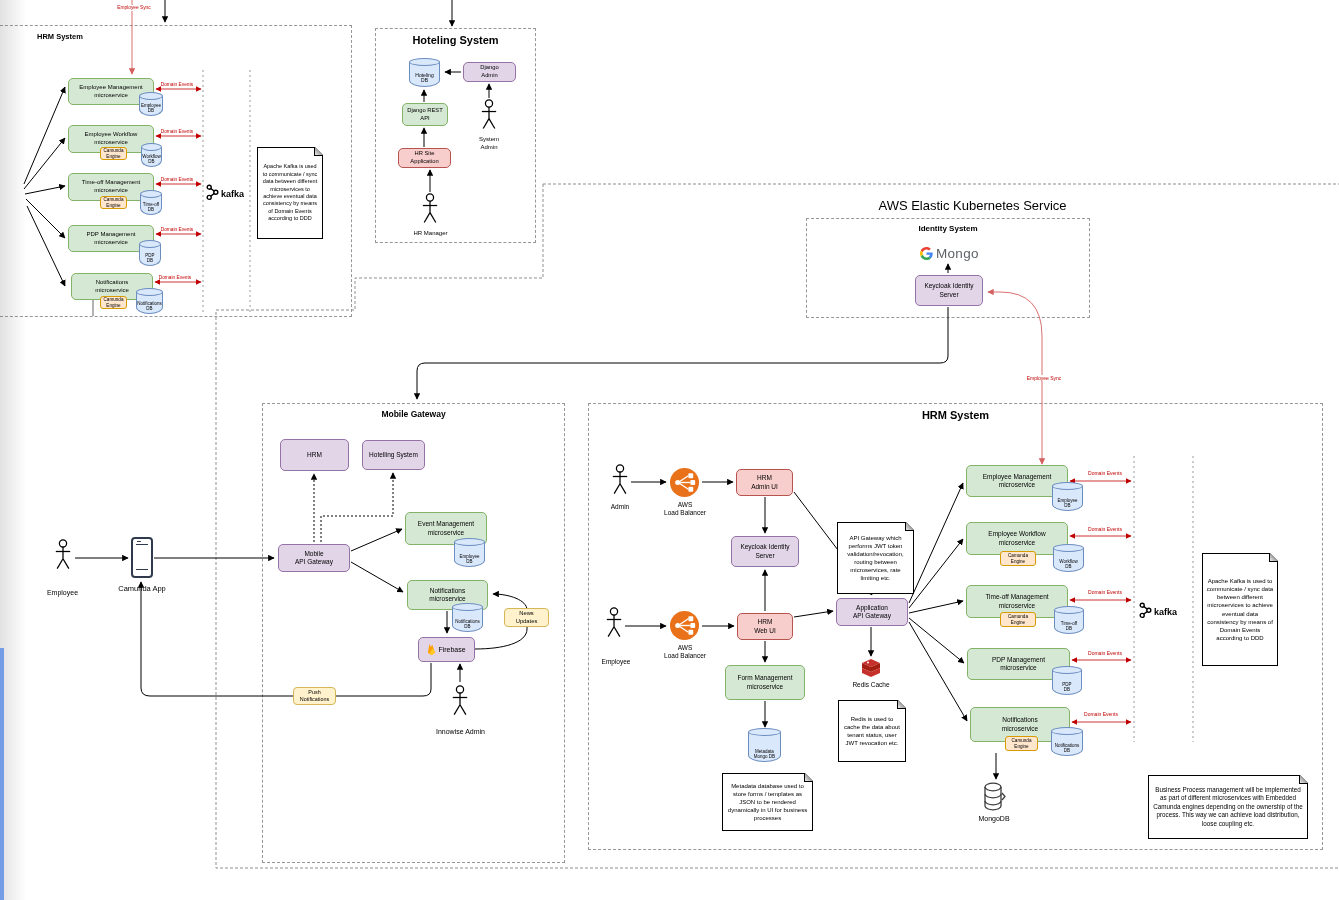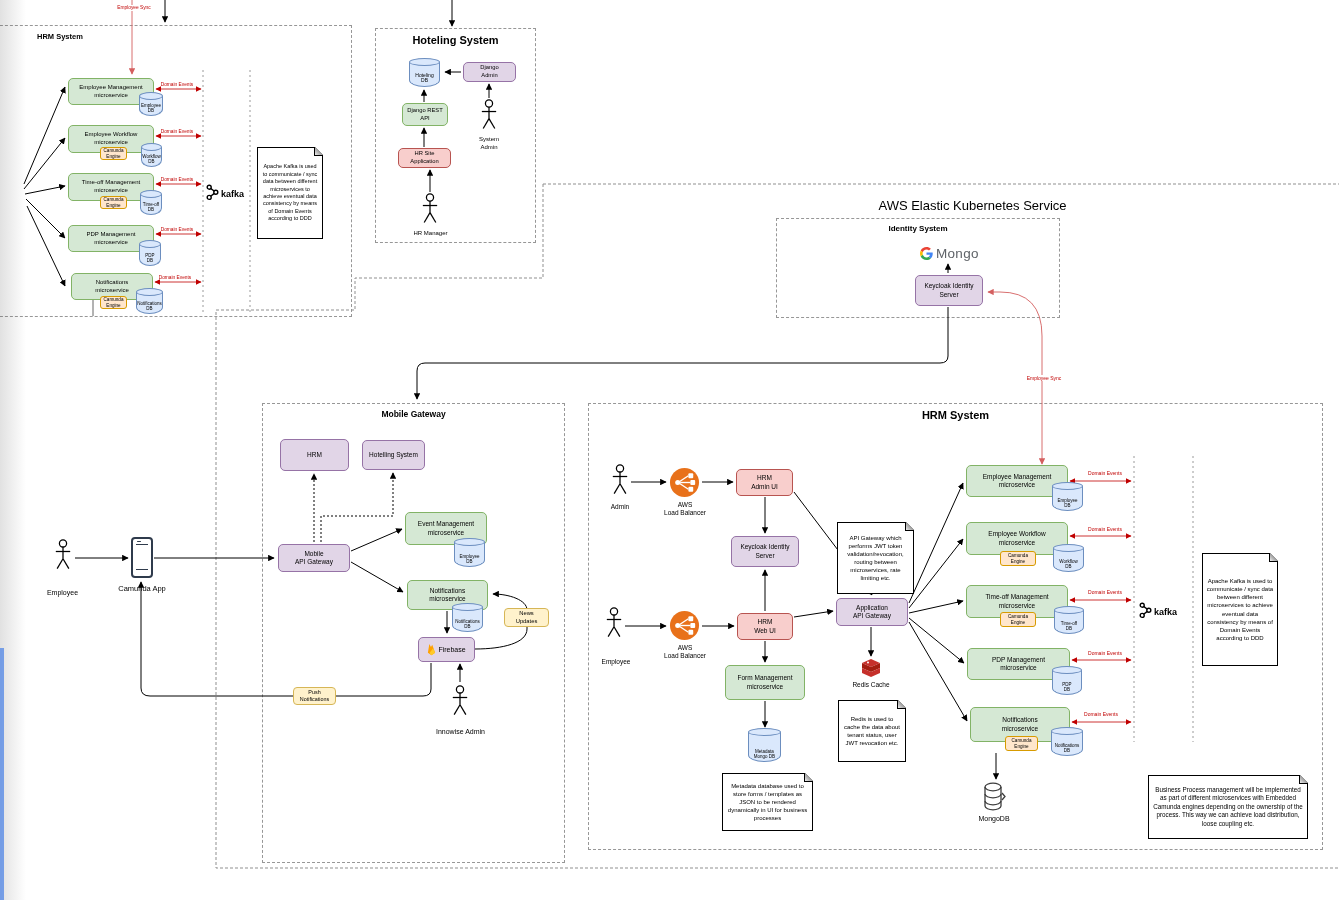--- a/index.html
+++ b/index.html
@@ -49,21 +49,21 @@
 </style>
 </head>
 <body>
 
 <div class="dbox" style="left:-30px;top:25px;width:382px;height:292px;">
   <div class="dtitle" style="text-align:left;left:66px;top:6px;font-size:7.5px;">HRM System</div>
 </div>
 <div class="dbox" style="left:375px;top:28px;width:161px;height:215px;">
   <div class="dtitle">Hoteling System</div>
 </div>
-<div class="dbox" style="left:776px;top:218px;width:284px;height:100px;">
+<div class="dbox" style="left:806px;top:218px;width:284px;height:100px;">
   <div class="dtitle" style="font-size:8px;">Identity System</div>
 </div>
 <div class="dbox" style="left:262px;top:403px;width:303px;height:460px;">
   <div class="dtitle" style="font-size:8.5px;">Mobile Gateway</div>
 </div>
 <div class="dbox" style="left:588px;top:403px;width:735px;height:447px;">
   <div class="dtitle">HRM System</div>
 </div>
 <div class="ekslbl" style="left:800px;top:198px;width:345px;">AWS Elastic Kubernetes Service</div>
 

